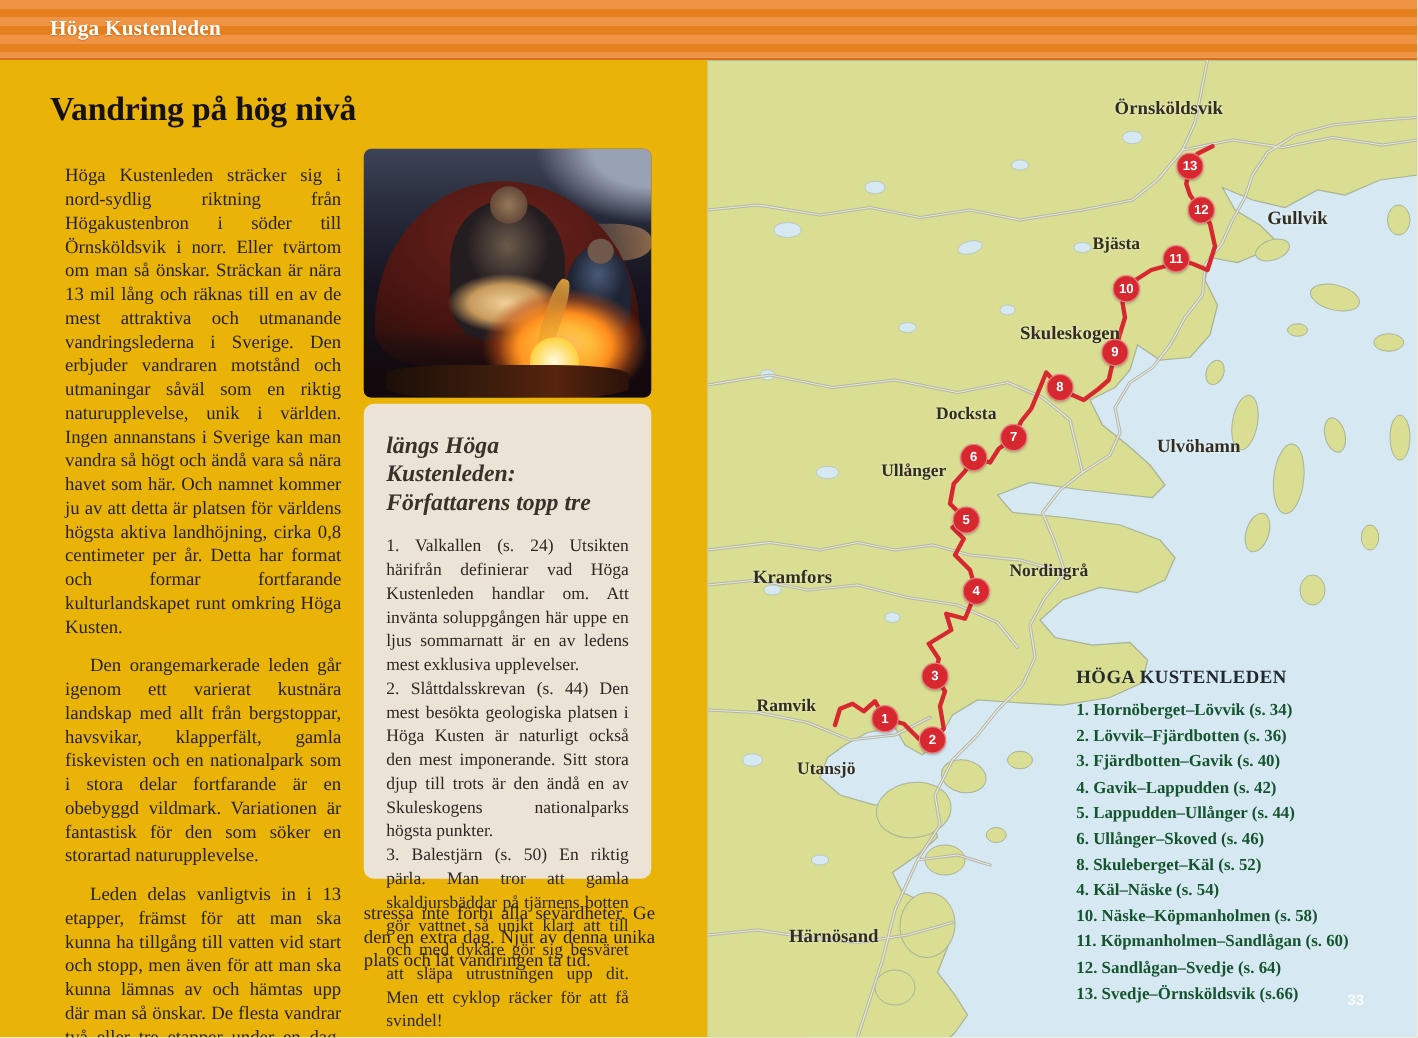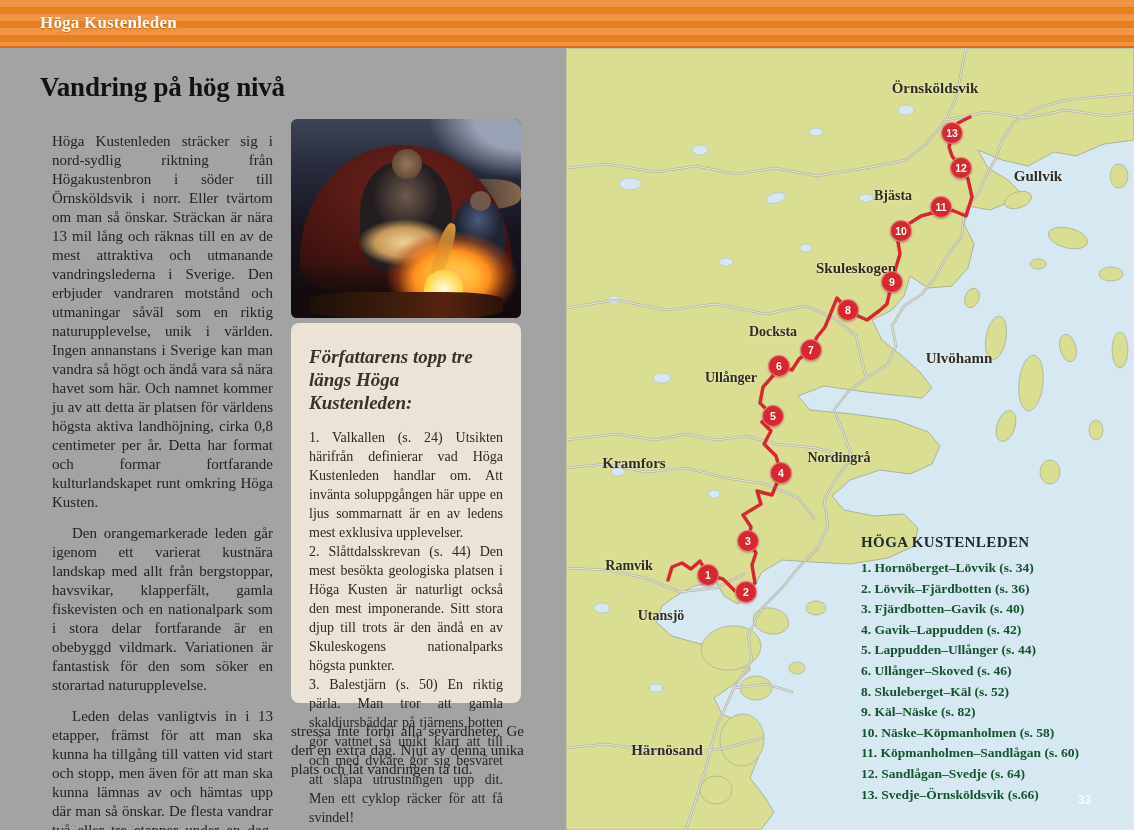--- a/index.html
+++ b/index.html
@@ -7,21 +7,21 @@
         font-family:"Liberation Serif",serif;color:#262220;}
 
   
   .topbar{position:absolute;left:0;top:0;width:1134px;height:48px;
           background:repeating-linear-gradient(180deg,#ef9444 0 7px,#e67f1e 7px 14px);
           border-bottom:2px solid #d96f12;box-sizing:border-box;}
   .topbar-title{position:absolute;left:40px;top:13px;font-size:17px;font-weight:700;color:#ffffff;
           text-shadow:0 1px 1px rgba(150,70,0,.45);letter-spacing:.2px;}
 
   
-  .leftpage{position:absolute;left:0;top:48px;width:646px;height:782px;background:#a3a3a3;}
+  .leftpage{position:absolute;left:0;top:48px;width:646px;height:782px;background:#eab308;}
   h1.title{position:absolute;left:40px;top:24px;margin:0;font-size:27px;font-weight:700;color:#14110e;letter-spacing:-.2px;}
   .col1{position:absolute;left:40px;top:72px;width:245px;height:672px;
         font-size:15px;line-height:19px;text-align:justify;}
   .col1 p{margin:12px;}
   .col1 p.ind{text-indent:20px;}
   .cont{position:absolute;left:291px;top:674px;width:233px;
         font-size:15px;line-height:19px;text-align:justify;}
 
   
   .photo{position:absolute;left:291px;top:71px;width:230px;height:199px;border-radius:6px;overflow:hidden;
@@ -114,22 +114,22 @@
       <div class="ph-pants"></div>
       <div class="ph-ground"></div>
       <div class="ph-glow"></div>
       <div class="ph-branch"></div>
       <div class="ph-flames"></div>
       <div class="ph-logs"></div>
     </div>
 
     <div class="topbox">
       <div class="topbox-h">
+        <div>längs Höga Kustenleden:</div>
         <div>Författarens topp tre</div>
-        <div>längs Höga Kustenleden:</div>
       </div>
       <div class="topbox-body">
           <p><b>1. Valkallen </b>(s. 24) Utsikten härifrån definierar vad Höga Kustenleden handlar om. Att invänta soluppgången här uppe en ljus sommarnatt är en av ledens mest exklusiva upplevelser.</p>
           <p><b>2. Slåttdalsskrevan </b>(s. 44) Den mest besökta geologiska platsen i Höga Kusten är naturligt också den mest imponerande. Sitt stora djup till trots är den ändå en av Skuleskogens nationalparks högsta punkter.</p>
           <p><b>3. Balestjärn </b>(s. 50) En riktig pärla. Man tror att gamla skaldjursbäddar på tjärnens botten gör vattnet så unikt klart att till och med dykare gör sig besväret att släpa utrustningen upp dit. Men ett cyklop räcker för att få svindel!</p>
         </div>
     </div>
 
     <div class="cont">stressa inte förbi alla sevärdheter. Ge den en extra dag. Njut av denna unika plats och låt vandringen ta tid.</div>
   </div>
@@ -233,21 +233,21 @@
     <div class="legend">
       <div class="legend-title">HÖGA KUSTENLEDEN</div>
       <div>
           <div class="legend-item">1. Hornöberget–Lövvik (s. 34)</div>
           <div class="legend-item">2. Lövvik–Fjärdbotten (s. 36)</div>
           <div class="legend-item">3. Fjärdbotten–Gavik (s. 40)</div>
           <div class="legend-item">4. Gavik–Lappudden (s. 42)</div>
           <div class="legend-item">5. Lappudden–Ullånger (s. 44)</div>
           <div class="legend-item">6. Ullånger–Skoved (s. 46)</div>
           <div class="legend-item">8. Skuleberget–Käl (s. 52)</div>
-          <div class="legend-item">9. Käl–Näske (s. 82)</div>
+          <div class="legend-item">4. Käl–Näske (s. 54)</div>
           <div class="legend-item">10. Näske–Köpmanholmen (s. 58)</div>
           <div class="legend-item">11. Köpmanholmen–Sandlågan (s. 60)</div>
           <div class="legend-item">12. Sandlågan–Svedje (s. 64)</div>
           <div class="legend-item">13. Svedje–Örnsköldsvik (s.66)</div>
         </div>
     </div>
 
     <div class="pageno">33</div>
   </div>
 </div>

